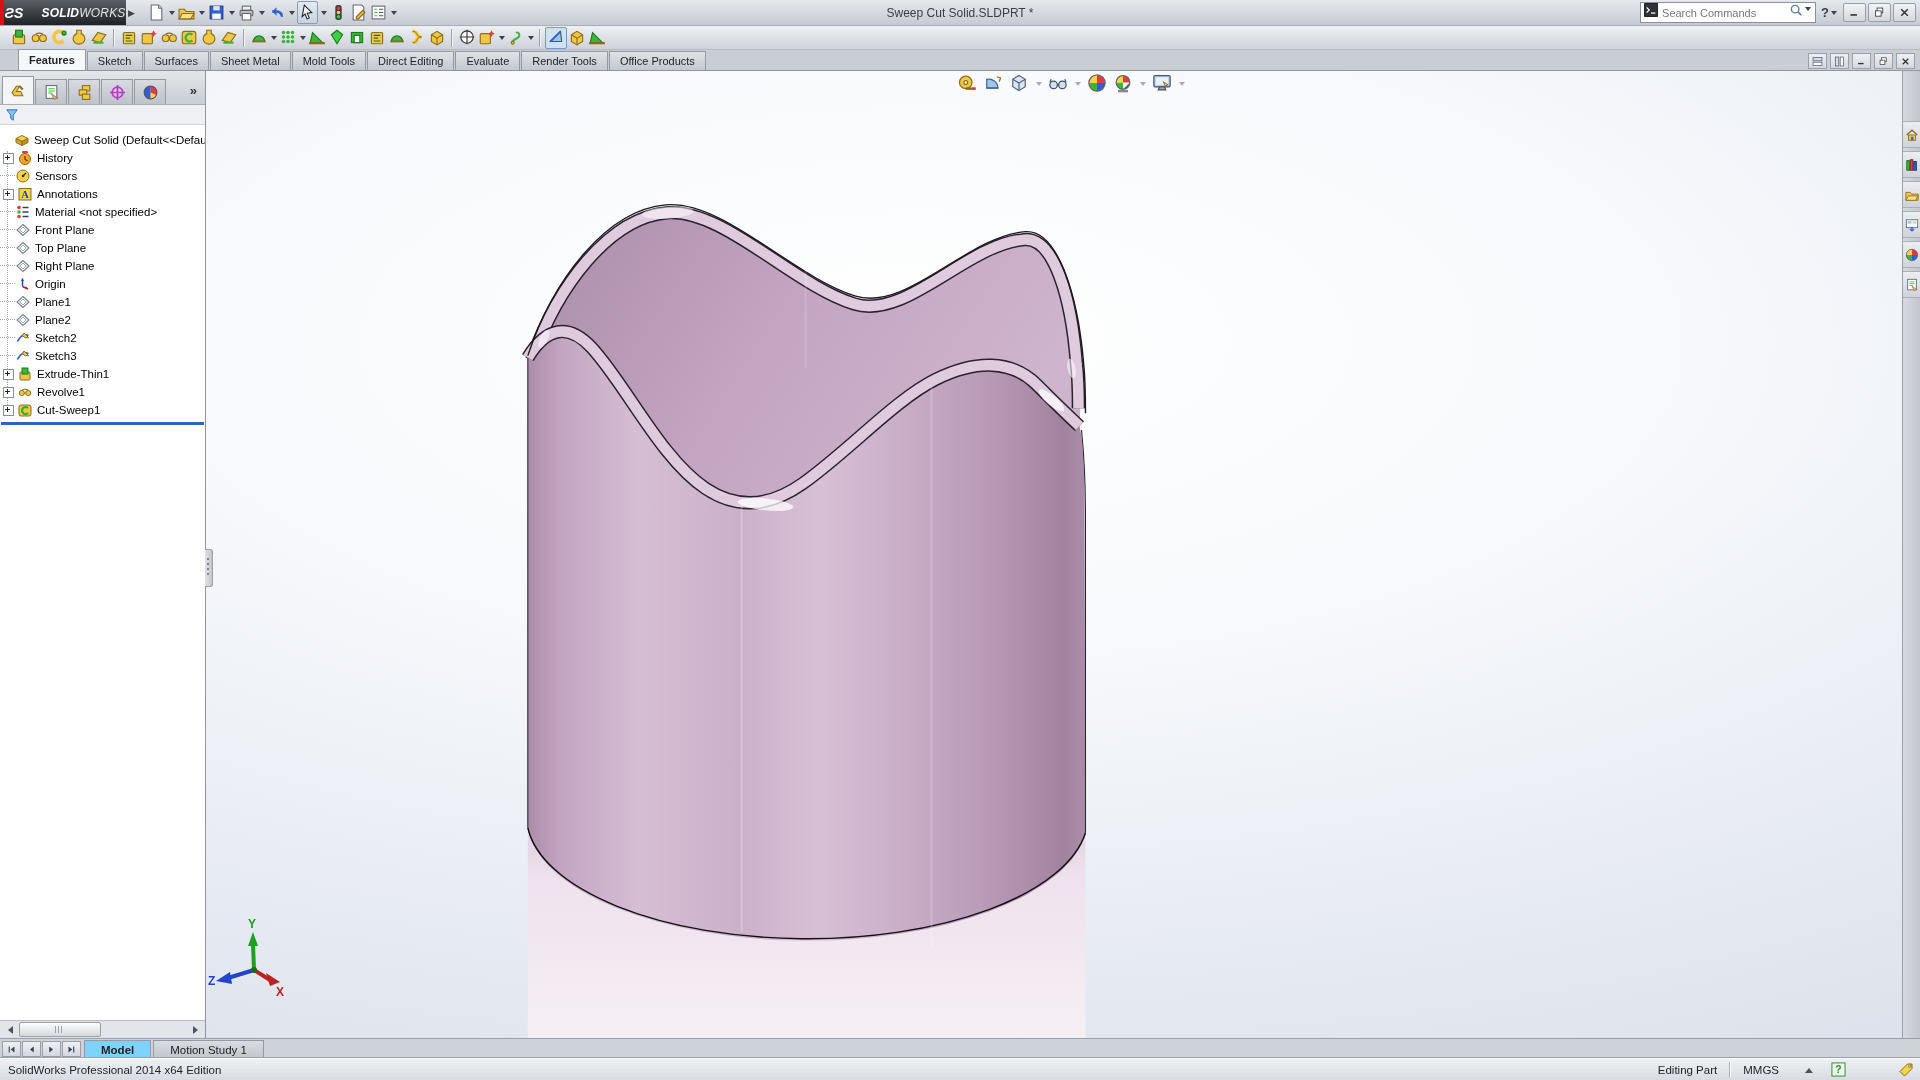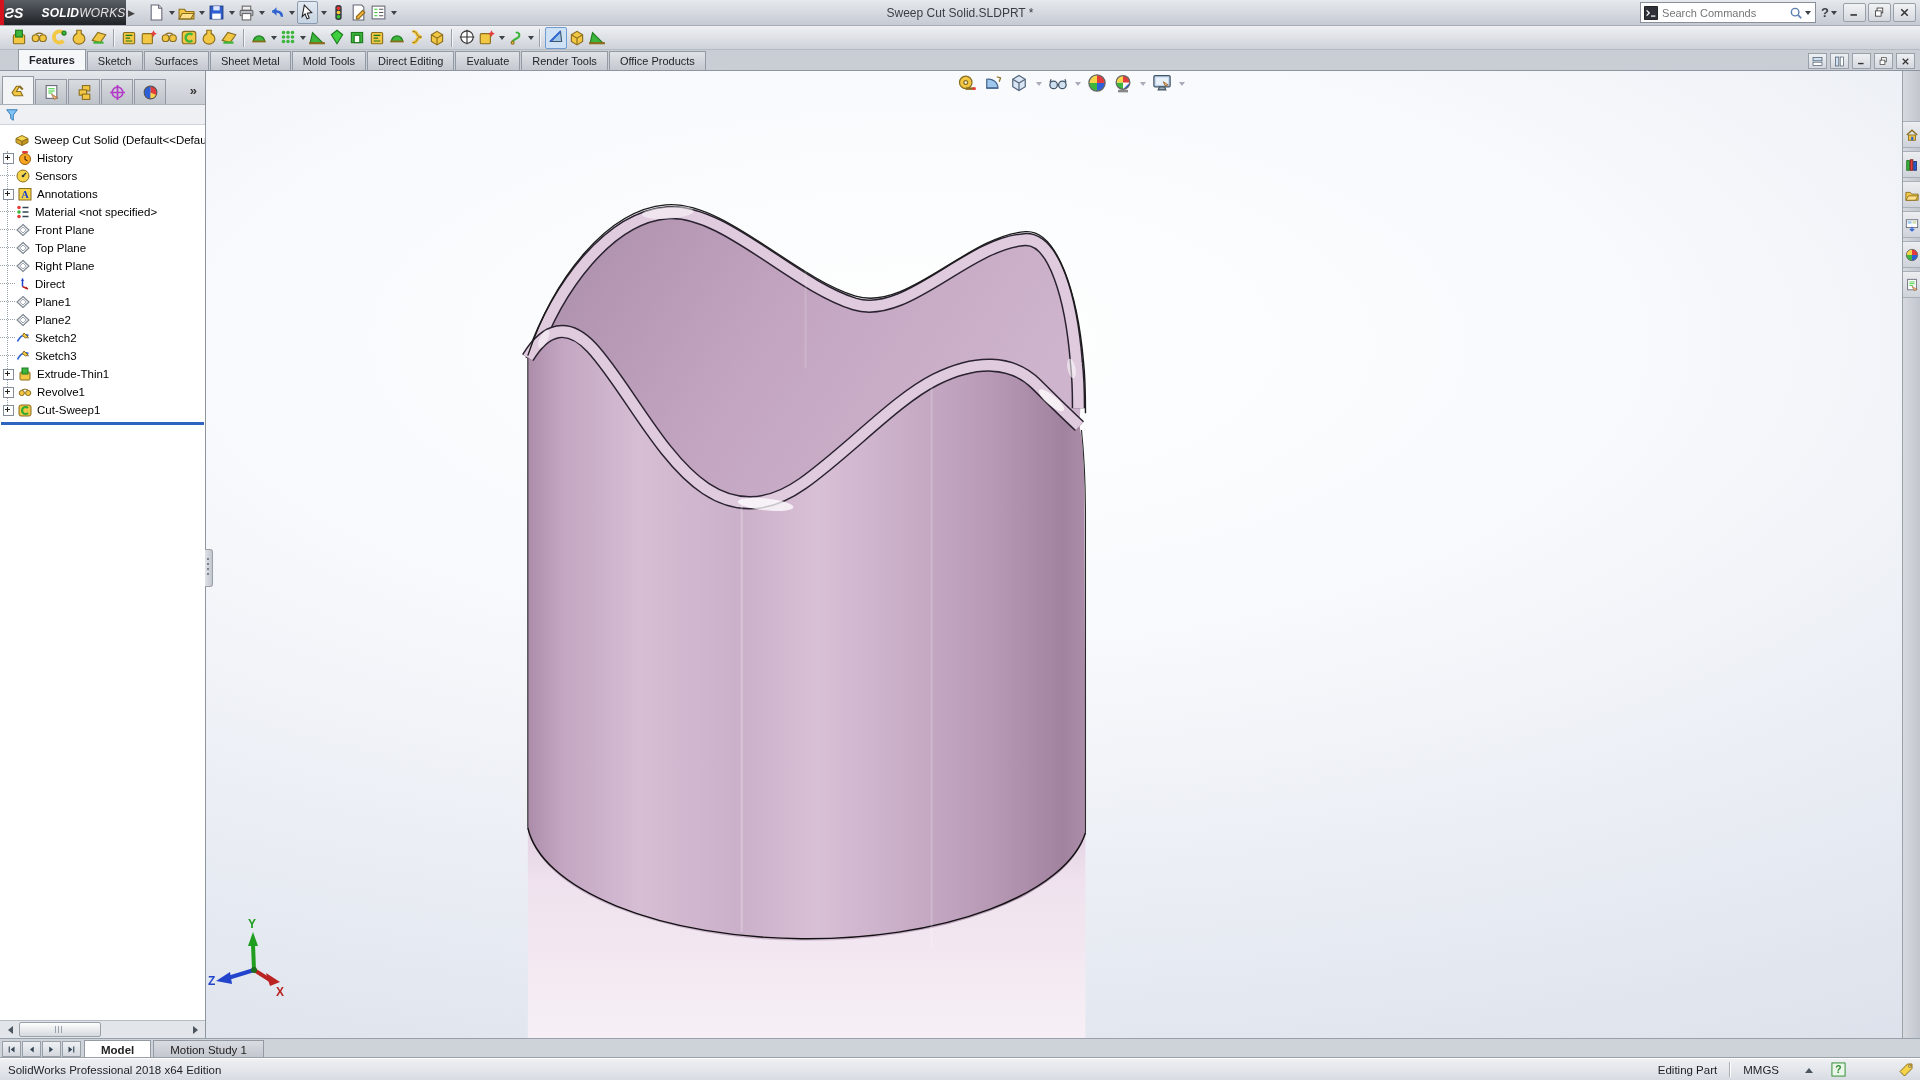--- a/index.html
+++ b/index.html
@@ -14,21 +14,21 @@
   .logo .lt{font-weight:normal;opacity:.85;}
   .logo-s{font-weight:bold;font-size:14px;margin-right:18px;}
   .tb-arrow{color:#444;font-size:9px;margin-left:2px;flex:none;}
   .qat{display:flex;align-items:center;margin-left:12px;gap:1px;z-index:2;}
   .qbtn{display:flex;align-items:center;height:21px;padding:0 1px;}
   .qbtn .i17{width:17px;height:17px;}
   .qbtn.pressed{border:1px solid #8a9bb0;background:linear-gradient(#e3eaf2,#c6d3e2);border-radius:2px;}
   .dd{width:0;height:0;border:3px solid transparent;border-top:4px solid #3c4248;margin:4px 1px 0 2px;}
   .ddl{border-top-color:#aab;}
   .title-center{position:absolute;left:0;right:0;top:0;height:25px;display:flex;align-items:center;justify-content:center;font-size:12px;color:#3a3f45;pointer-events:none;}
-  .search-box{margin-left:auto;display:flex;align-items:center;background:#fff;border:1px solid #8a9099;height:19px;width:168px;padding:0 3px;z-index:2;flex:none;}
+  .search-box{margin-left:auto;display:flex;background:#fff;border:1px solid #8a9099;height:19px;width:168px;padding:0 3px;z-index:2;flex:none;}
   .search-box .i14{width:14px;height:14px;flex:none;}
   .search-box input{border:none;outline:none;flex:1;font-size:11px;color:#666;background:transparent;font-family:inherit;min-width:0;padding:0 4px;}
   .help-btn{display:flex;align-items:center;margin:0 5px;font-size:13px;font-weight:bold;color:#3a3f45;z-index:2;}
   .winbtns{display:flex;gap:2px;margin-right:4px;z-index:2;}
   .winbtn{width:21px;height:17px;background:linear-gradient(#f2f3f5,#d4d8de);border:1px solid #98a0a9;border-radius:2px;display:flex;align-items:center;justify-content:center;}
   .winbtn svg{width:13px;height:13px;}
   
   .ribbon{height:23px;flex:none;display:flex;align-items:center;background:linear-gradient(#eef0f3,#ced2d9);padding-left:9px;border-bottom:1px solid #b6bac2;}
   .ric{display:flex;align-items:flex-start;height:20px;padding:0 1px;}
   .ric .i18{width:18px;height:18px;}
@@ -81,21 +81,21 @@
   
   .taskpane{width:17px;flex:none;background:linear-gradient(90deg,#d6dadf,#c2c6cd);border-left:1px solid #9aa0a8;display:flex;flex-direction:column;align-items:center;padding-top:50px;gap:3px;}
   .tpbtn{width:17px;height:25px;background:linear-gradient(#eceef1,#cfd3da);border-top:1px solid #aab0b8;border-bottom:1px solid #aab0b8;display:flex;align-items:center;justify-content:center;}
   .tpbtn svg{width:14px;height:14px;}
   
   .tabsbar{height:19px;flex:none;background:#ced2d9;border-top:1px solid #98a0a9;display:flex;align-items:flex-end;}
   .tnav{display:flex;gap:1px;margin:0 3px 1px 2px;}
   .tnavbtn{width:17px;height:14px;background:linear-gradient(#eef0f3,#d4d8de);border:1px solid #9aa0a8;display:flex;align-items:center;justify-content:center;}
   .tnavbtn svg{width:9px;height:9px;}
   .mtab{height:17px;display:flex;align-items:center;padding:0 16px;font-size:11.5px;color:#222;background:linear-gradient(#d9dce1,#c2c6cd);border:1px solid #949aa3;border-bottom:none;margin-right:2px;}
-  .mtab.active{background:#ffffff;font-weight:bold;}
+  .mtab.active{background:#7dd3fc;font-weight:bold;}
   .statusbar{height:21px;flex:none;background:linear-gradient(#eef0f3,#d8dce2);border-top:1px solid #fdfdfe;box-shadow:0 -1px 0 #9aa0a8;display:flex;align-items:center;font-size:11.5px;color:#1d2126;padding:0 4px;}
   .sb-left{padding-left:4px;}
   .sb-right{margin-left:auto;display:flex;align-items:center;}
   .sbsep{width:1px;height:15px;background:#aab0b8;border-right:1px solid #fff;margin:0 12px;}
   .sb-up{width:0;height:0;border:4px solid transparent;border-bottom:5px solid #4a5560;margin:0 18px 3px 26px;}
   .sb-help svg{width:15px;height:15px;}
   .sb-tag{margin-left:52px;margin-right:2px;}
   .sb-tag svg{width:16px;height:16px;}
 </style>
 </head>
@@ -651,21 +651,21 @@
           <div class="trow">
             <span class="stub"></span>
             <span class="ticon">
               <svg viewBox="0 0 16 16">
                 <path d="M7.5 2.5v8" stroke="#2244cc" stroke-width="1.5"></path>
                 <path d="M7.5 2.5L6 5h3z" fill="#2244cc"></path>
                 <path d="M7.5 10.5l5.5 2.5" stroke="#bb2222" stroke-width="1.5"></path>
                 <path d="M13 13l-2.8-.2 1.2-2.3z" fill="#bb2222"></path>
               </svg>
             </span>
-            <span class="tlabel">Direct</span>
+            <span class="tlabel">Origin</span>
           </div>
           <div class="trow">
             <span class="stub"></span>
             <span class="ticon">
               <svg viewBox="0 0 16 16">
                 <path d="M8 2.5l6 5.5-6 5.5L2 8z" fill="none" stroke="#7a838e" stroke-width="1.1"></path>
                 <path d="M8 5l3.3 3L8 11 4.7 8z" fill="none" stroke="#9aa2ac"></path>
               </svg>
             </span>
             <span class="tlabel">Plane1</span>
@@ -982,21 +982,21 @@
             <path d="M9 2v8" stroke="#345" stroke-width="1.5"></path>
             <path d="M2 2l5 4-5 4z" fill="#345"></path>
           </svg>
         </div>
       </div>
       <div class="mtab active">Model</div>
       <div class="mtab">Motion Study 1</div>
     </div>
 
   <div class="statusbar">
-    <span class="sb-left">SolidWorks Professional 2018 x64 Edition</span>
+    <span class="sb-left">SolidWorks Professional 2014 x64 Edition</span>
     <span class="sb-right">
       <span>Editing Part</span>
       <span class="sbsep"></span>
       <span>MMGS</span>
       <span class="sb-up"></span>
       <span class="sb-help" id="ic-quicktips">
           <svg viewBox="0 0 16 16">
             <rect x="1" y="1" width="14" height="14" fill="#eaf6ea" stroke="#2c8a2c"></rect>
             <text x="8" y="12.2" text-anchor="middle" font-size="11" font-weight="bold" fill="#2c8a2c" font-family="Liberation Sans,sans-serif">?</text>
           </svg>

